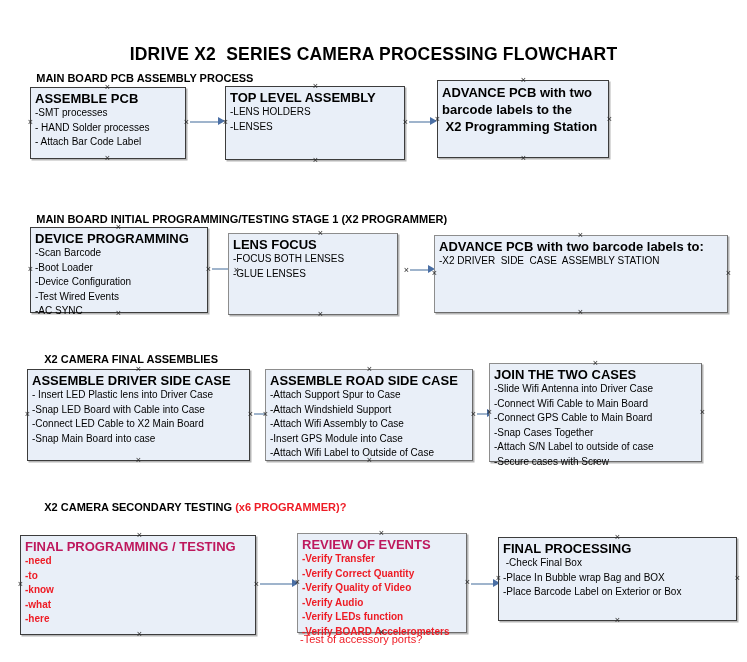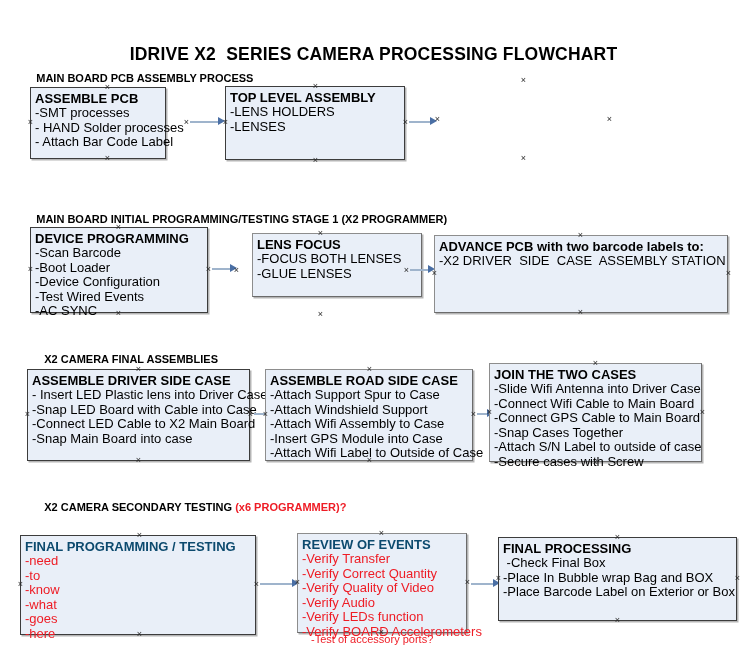--- a/index.html
+++ b/index.html
@@ -72,36 +72,35 @@
     color: #000000;
     line-height: 15px;
     white-space: pre;
   }
   .node ul {
     list-style: none;
     margin: 0;
     padding: 0;
   }
   .node li {
-    font-size: 13px;
+    font-size: 10px;
     color: #000000;
     line-height: 14.5px;
     white-space: pre;
   }
   
-  .node.red .title { color: #0c4a6e; }
-  .node.red li { color: #ee1c25; }
+  .node.red .title { color: #be185d; }
+  .node.red li { color: #ee1c25; font-weight: bold; }
 
   .overflow-line {
     position: absolute;
     font-size: 11px;
     color: #ee1c25;
     line-height: 14.5px;
     white-space: pre;
-    margin-left: 11px;
   }
 
   
   .conn {
     position: absolute;
     height: 2px;
     background: #9fb4cc;
   }
   .arrowhead {
     position: absolute;
@@ -130,21 +129,21 @@
 <body>
 
 <div id="canvas">
 
   <div class="doc-title">IDRIVE X2  SERIES CAMERA PROCESSING FLOWCHART</div>
 
   <div class="section-title" style="left:24px; top:60px;">
     <span>MAIN BOARD PCB ASSEMBLY PROCESS</span>
   </div>
 
-  <div class="node" style="left:30px; top:87px; width:136px; height:72px;">
+  <div class="node" style="left:30px; top:87px; width:156px; height:72px;">
     <div class="body">
       <div class="title">ASSEMBLE PCB</div>
       <ul>
         <li>-SMT processes</li>
         <li>- HAND Solder processes</li>
         <li>- Attach Bar Code Label</li>
       </ul>
     </div>
   </div>
   <div class="xmark" style="left:104px; top:84px;"></div>
@@ -165,20 +164,27 @@
     </div>
   </div>
   <div class="xmark" style="left:312px; top:83px;"></div>
   <div class="xmark" style="left:222px; top:119px;"></div>
   <div class="xmark" style="left:402px; top:119px;"></div>
   <div class="xmark" style="left:312px; top:157px;"></div>
 
   <div class="conn" style="left:409px; top:121px; width:24px;"></div>
   <div class="arrowhead" style="left:430px; top:117px;"></div>
 
+  <div class="node" style="left:437px; top:80px; width:172px; height:78px;">
+    <div class="body">
+      <div class="title" style="line-height:17px;">ADVANCE PCB with two
+barcode labels to the
+ X2 Programming Station</div>
+    </div>
+  </div>
   <div class="xmark" style="left:520px; top:77px;"></div>
   <div class="xmark" style="left:434px; top:116px;"></div>
   <div class="xmark" style="left:606px; top:116px;"></div>
   <div class="xmark" style="left:520px; top:155px;"></div>
 
   <div class="section-title" style="left:24px; top:201px;">
     <span>MAIN BOARD INITIAL PROGRAMMING/TESTING STAGE 1 (X2 PROGRAMMER)</span>
   </div>
 
   <div class="node" style="left:30px; top:227px; width:178px; height:86px;">
@@ -194,21 +200,21 @@
     </div>
   </div>
   <div class="xmark" style="left:115px; top:224px;"></div>
   <div class="xmark" style="left:27px; top:266px;"></div>
   <div class="xmark" style="left:205px; top:266px;"></div>
   <div class="xmark" style="left:115px; top:310px;"></div>
 
   <div class="conn" style="left:212px; top:268px; width:22px;"></div>
   <div class="arrowhead" style="left:230px; top:264px;"></div>
 
-  <div class="node gray-edge" style="left:252px; top:233px; width:170px; height:64px;">
+  <div class="node gray-edge" style="left:228px; top:233px; width:170px; height:82px;">
     <div class="body">
       <div class="title">LENS FOCUS</div>
       <ul>
         <li>-FOCUS BOTH LENSES</li>
         <li>-GLUE LENSES</li>
       </ul>
     </div>
   </div>
   <div class="xmark" style="left:317px; top:230px;"></div>
   <div class="xmark" style="left:233px; top:267px;"></div>
@@ -297,21 +303,20 @@
   </div>
 
   <div class="node red" style="left:20px; top:535px; width:236px; height:100px;">
     <div class="body">
       <div class="title">FINAL PROGRAMMING / TESTING</div>
       <ul>
         <li>-need</li>
         <li>-to</li>
         <li>-know</li>
         <li>-what</li>
-        <li>-goes</li>
         <li>-here</li>
       </ul>
     </div>
   </div>
   <div class="xmark" style="left:136px; top:532px;"></div>
   <div class="xmark" style="left:17px; top:581px;"></div>
   <div class="xmark" style="left:253px; top:581px;"></div>
   <div class="xmark" style="left:136px; top:631px;"></div>
 
   <div class="conn" style="left:260px; top:583px; width:36px;"></div>

